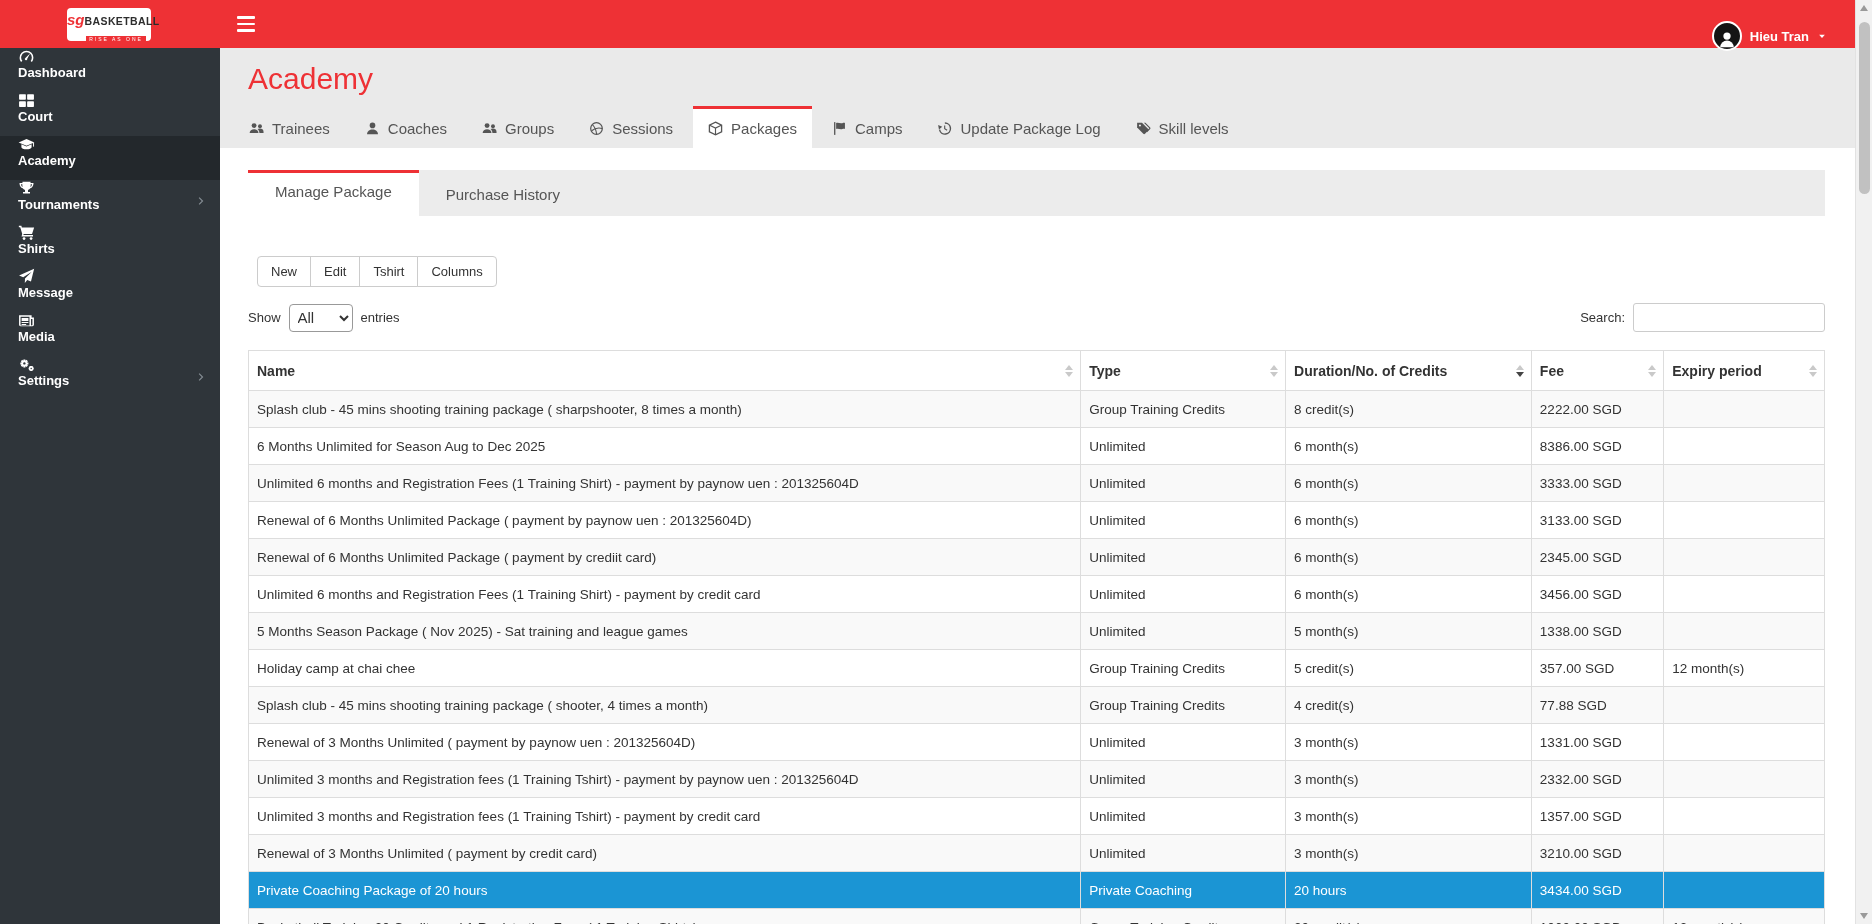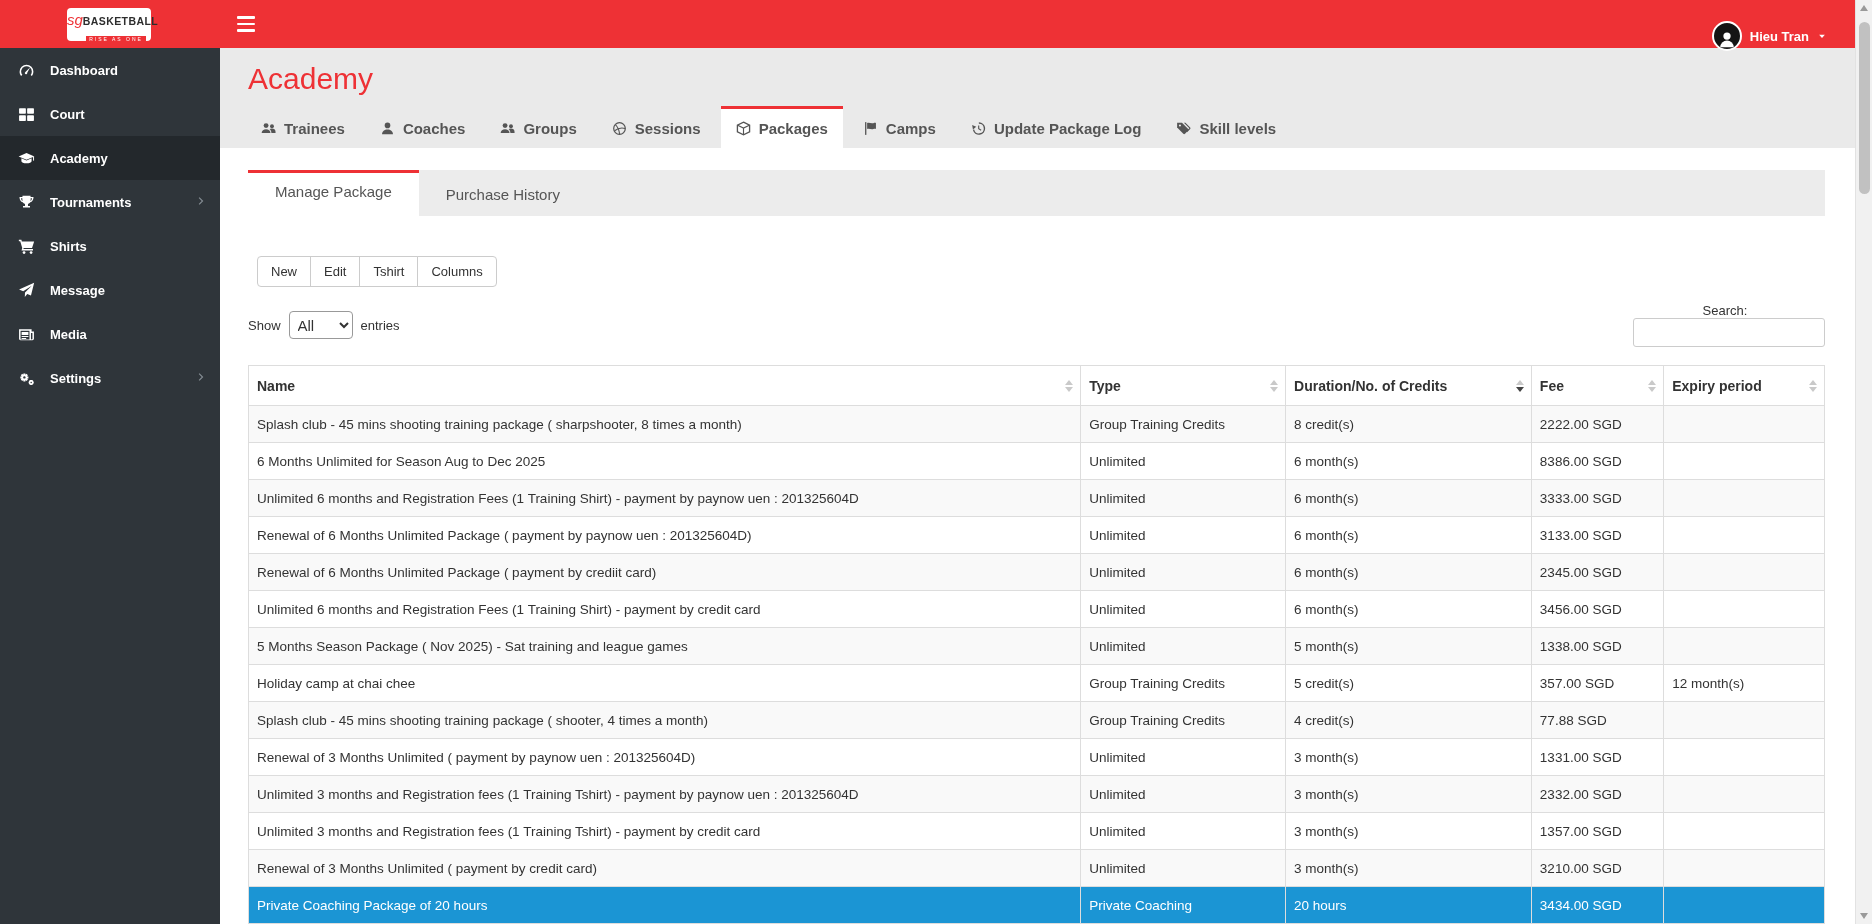--- a/index.html
+++ b/index.html
@@ -3,65 +3,65 @@
 <meta charset="utf-8">
 <style>
   html,body{margin:0;padding:0;background:#888;}
   .app{position:relative;width:1872px;height:924px;overflow:hidden;background:#eaeaea;
        font-family:"Liberation Sans","DejaVu Sans",sans-serif;-webkit-font-smoothing:antialiased;}
   
   .navbar{position:absolute;top:0;left:0;right:17px;height:48px;background:var(--accent-red,#ee3135);z-index:5;}
   .logo{position:absolute;left:67px;top:8px;width:84px;height:33px;background:#fff;border-radius:4px;
         box-sizing:border-box;padding-top:4px;text-align:center;cursor:pointer;line-height:1;}
   .logo-line1{white-space:nowrap;}
-  .logo-sg{color:var(--accent-red,#ee3135);font-size:15px;font-weight:400;font-style:italic;}
+  .logo-sg{color:var(--accent-red,#ee3135);font-size:15px;font-weight:700;font-style:italic;}
   .logo-bb{color:#2d2d2d;font-size:10.5px;font-weight:700;letter-spacing:.4px;}
   .logo-tag{display:inline-block;background:var(--accent-red,#ee3135);color:#fff;font-size:5px;
             letter-spacing:2px;padding:1.5px 3px;margin-left:14px;margin-top:1px;}
   .hamburger{position:absolute;left:237px;top:16px;width:18px;height:16px;background:none;border:none;
              display:flex;flex-direction:column;justify-content:space-between;cursor:pointer;padding:0;}
   .hamburger span{display:block;height:2.6px;background:#fff;border-radius:1px;}
   .usermenu{position:absolute;right:28px;top:0;height:48px;display:flex;align-items:center;gap:8px;
             color:#fff;font-size:13px;font-weight:700;cursor:pointer;margin-top:12px;}
   .avatar{width:30px;height:30px;border-radius:50%;background:#141414;border:2px solid #fff;
           box-sizing:border-box;overflow:hidden;display:flex;align-items:flex-end;justify-content:center;}
   .avatar svg{width:20px;height:20px;}
   .caret svg{width:10px;height:10px;fill:#fff;display:block;}
   
   .sidebar{position:absolute;top:48px;left:0;width:220px;bottom:0;background:var(--sidebar-bg,#2f353a);}
-  .side-item{display:flex;align-items:center;height:44px;padding:0 18px;color:#fff;font-size:13px;
-             font-weight:700;cursor:pointer;position:relative;}
+  .side-item{display:flex;height:44px;padding:0 18px;color:#fff;font-size:13px;
+             font-weight:700;cursor:pointer;position:relative;flex-direction:column;}
   .side-item.active{background:var(--sidebar-active-bg,#23282c);}
   .side-item .icon{width:17px;height:17px;margin-right:15px;flex:0 0 17px;}
   .side-item .icon svg{width:17px;height:17px;fill:#fff;display:block;}
   .side-item .chev{position:absolute;right:13px;top:15px;}
   .side-item .chev svg{width:12px;height:12px;stroke:#848c93;display:block;}
   
   .main{position:absolute;top:48px;left:220px;right:17px;bottom:0;display:flex;flex-direction:column;background:#eaeaea;}
   h1.page-title{margin:14px 28px 10px;font-size:30px;line-height:34px;font-weight:400;color:var(--accent-red,#ee3135);}
-  .tabs{display:flex;align-items:stretch;padding-left:26px;height:42px;font-weight:bold;}
+  .tabs{display:flex;align-items:stretch;padding-left:14px;height:42px;}
   .tab{display:flex;align-items:center;gap:8px;padding:0 15px;margin-right:5px;font-size:15px;color:#555;
        cursor:pointer;border-top:3px solid transparent;box-sizing:border-box;white-space:nowrap;}
   .tab .icon svg{width:15px;height:15px;fill:#555;display:block;}
   .tab.active{background:#fff;border-top-color:var(--accent-red,#ee3135);}
   .panel{flex:1;background:#fff;padding:22px 30px 0 28px;overflow:hidden;}
   .subtabs{display:flex;background:#ececec;}
   .subtab{padding:13px 27px;font-size:15px;color:#555;cursor:pointer;border-top:3px solid transparent;box-sizing:border-box;}
   .subtab.active{background:#fff;border-top-color:var(--accent-red,#ee3135);padding-top:10px;}
   .toolbar{margin-top:40px;}
   .btn-group{display:inline-flex;}
   .btn{padding:7px 13px;font-size:13px;color:#333;background:#fff;border:1px solid #ccc;margin-left:-1px;
        cursor:pointer;font-family:inherit;}
   .btn:first-child{border-radius:4px 0 0 4px;margin-left:9px;}
   .btn:last-child{border-radius:0 4px 4px 0;}
   .controls{display:flex;justify-content:space-between;align-items:center;margin-top:16px;font-size:13px;color:#333;}
   .length{display:flex;align-items:center;}
   .length select{margin:0 8px;width:64px;height:28px;border:1px solid #999;border-radius:4px;font-size:15px;
                  padding:2px 4px;background:#fff;color:#333;font-family:inherit;}
-  .search{display:flex;align-items:center;flex-direction:column;}
+  .search{display:flex;align-items:center;}
   .search input{margin-left:8px;width:192px;height:29px;border:1px solid #ccc;border-radius:3px;
                 box-sizing:border-box;padding:4px 8px;font-size:13px;font-family:inherit;}
   
   table.pkg{width:100%;border-collapse:collapse;table-layout:fixed;margin-top:18px;font-size:13.5px;color:#333;}
   table.pkg th{height:40px;padding:0 24px 0 8px;text-align:left;font-size:14px;font-weight:700;
                border:1px solid #ddd;position:relative;cursor:pointer;background:#fff;box-sizing:border-box;}
   table.pkg td{height:37px;padding:0 8px;border:1px solid #ddd;box-sizing:border-box;vertical-align:middle;
                overflow:hidden;white-space:nowrap;}
   table.pkg tbody tr{cursor:pointer;}
   table.pkg tbody tr:nth-child(odd) td{background:#f9f9f9;}

